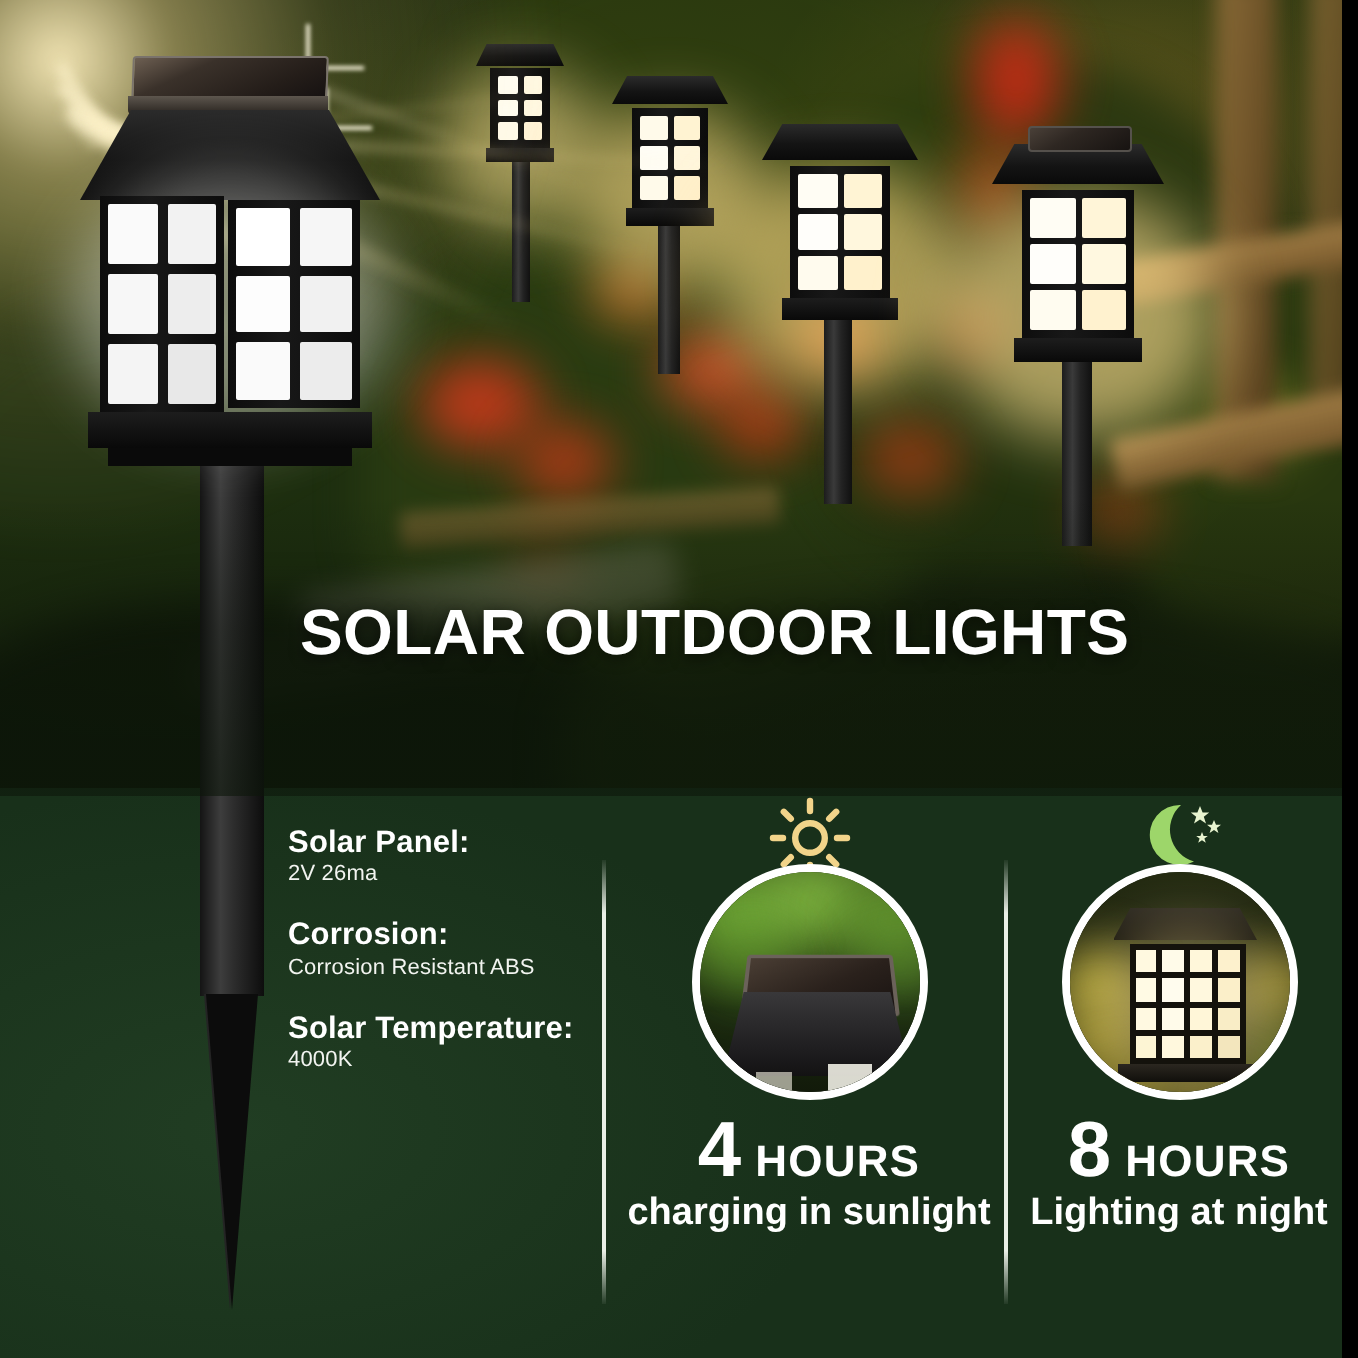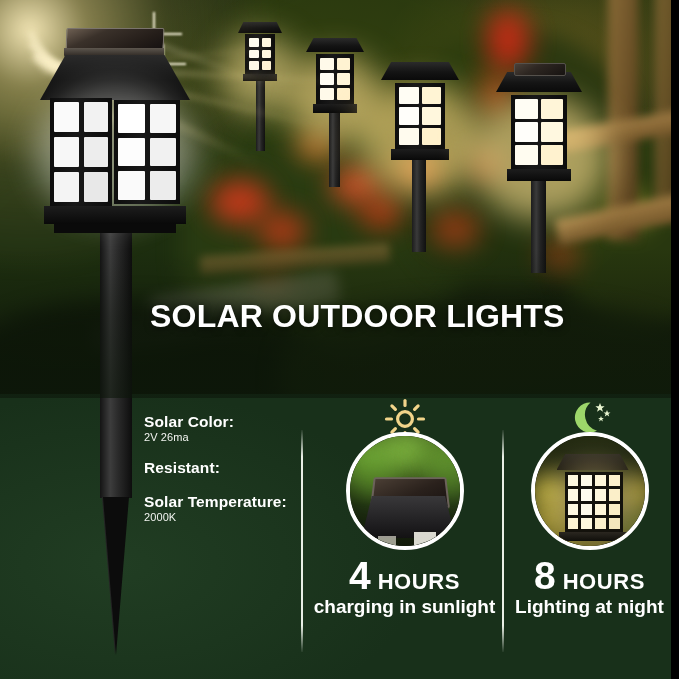--- a/index.html
+++ b/index.html
@@ -422,32 +422,33 @@
     <div class="divider" style="left:301px;"></div>
     <div class="divider" style="left:502px;"></div>
   </div>
 
   <div class="stake-body" style="left:100px; top:394px; width:32px; height:104px; z-index:25;"></div>
   <div class="stake-tip" style="left:103px; top:497px; z-index:25;"></div>
 
   <div class="specs">
 
     <div class="spec">
-      <div class="spec-label">Solar Color:</div>
+      <div class="spec-label">Solar Panel:</div>
       <div class="spec-value">2V 26ma</div>
     </div>
 
 
     <div class="spec">
-      <div class="spec-label">Resistant:</div>
+      <div class="spec-label">Corrosion:</div>
+      <div class="spec-value">Corrosion Resistant ABS</div>
     </div>
 
     <div class="spec">
       <div class="spec-label">Solar Temperature:</div>
-      <div class="spec-value">2000K</div>
+      <div class="spec-value">4000K</div>
     </div>
   </div>
 
   <div class="feature f-left">
 
     <div class="f-icon">
       <svg width="42" height="42" viewBox="0 0 42 42">
         <circle cx="21" cy="21" r="7.4" fill="none" stroke="#f2d48a" stroke-width="3.2"></circle>
         <g stroke="#f2d48a" stroke-width="3.2" stroke-linecap="round">
           <line x1="21" y1="2.5" x2="21" y2="7.5"></line>

